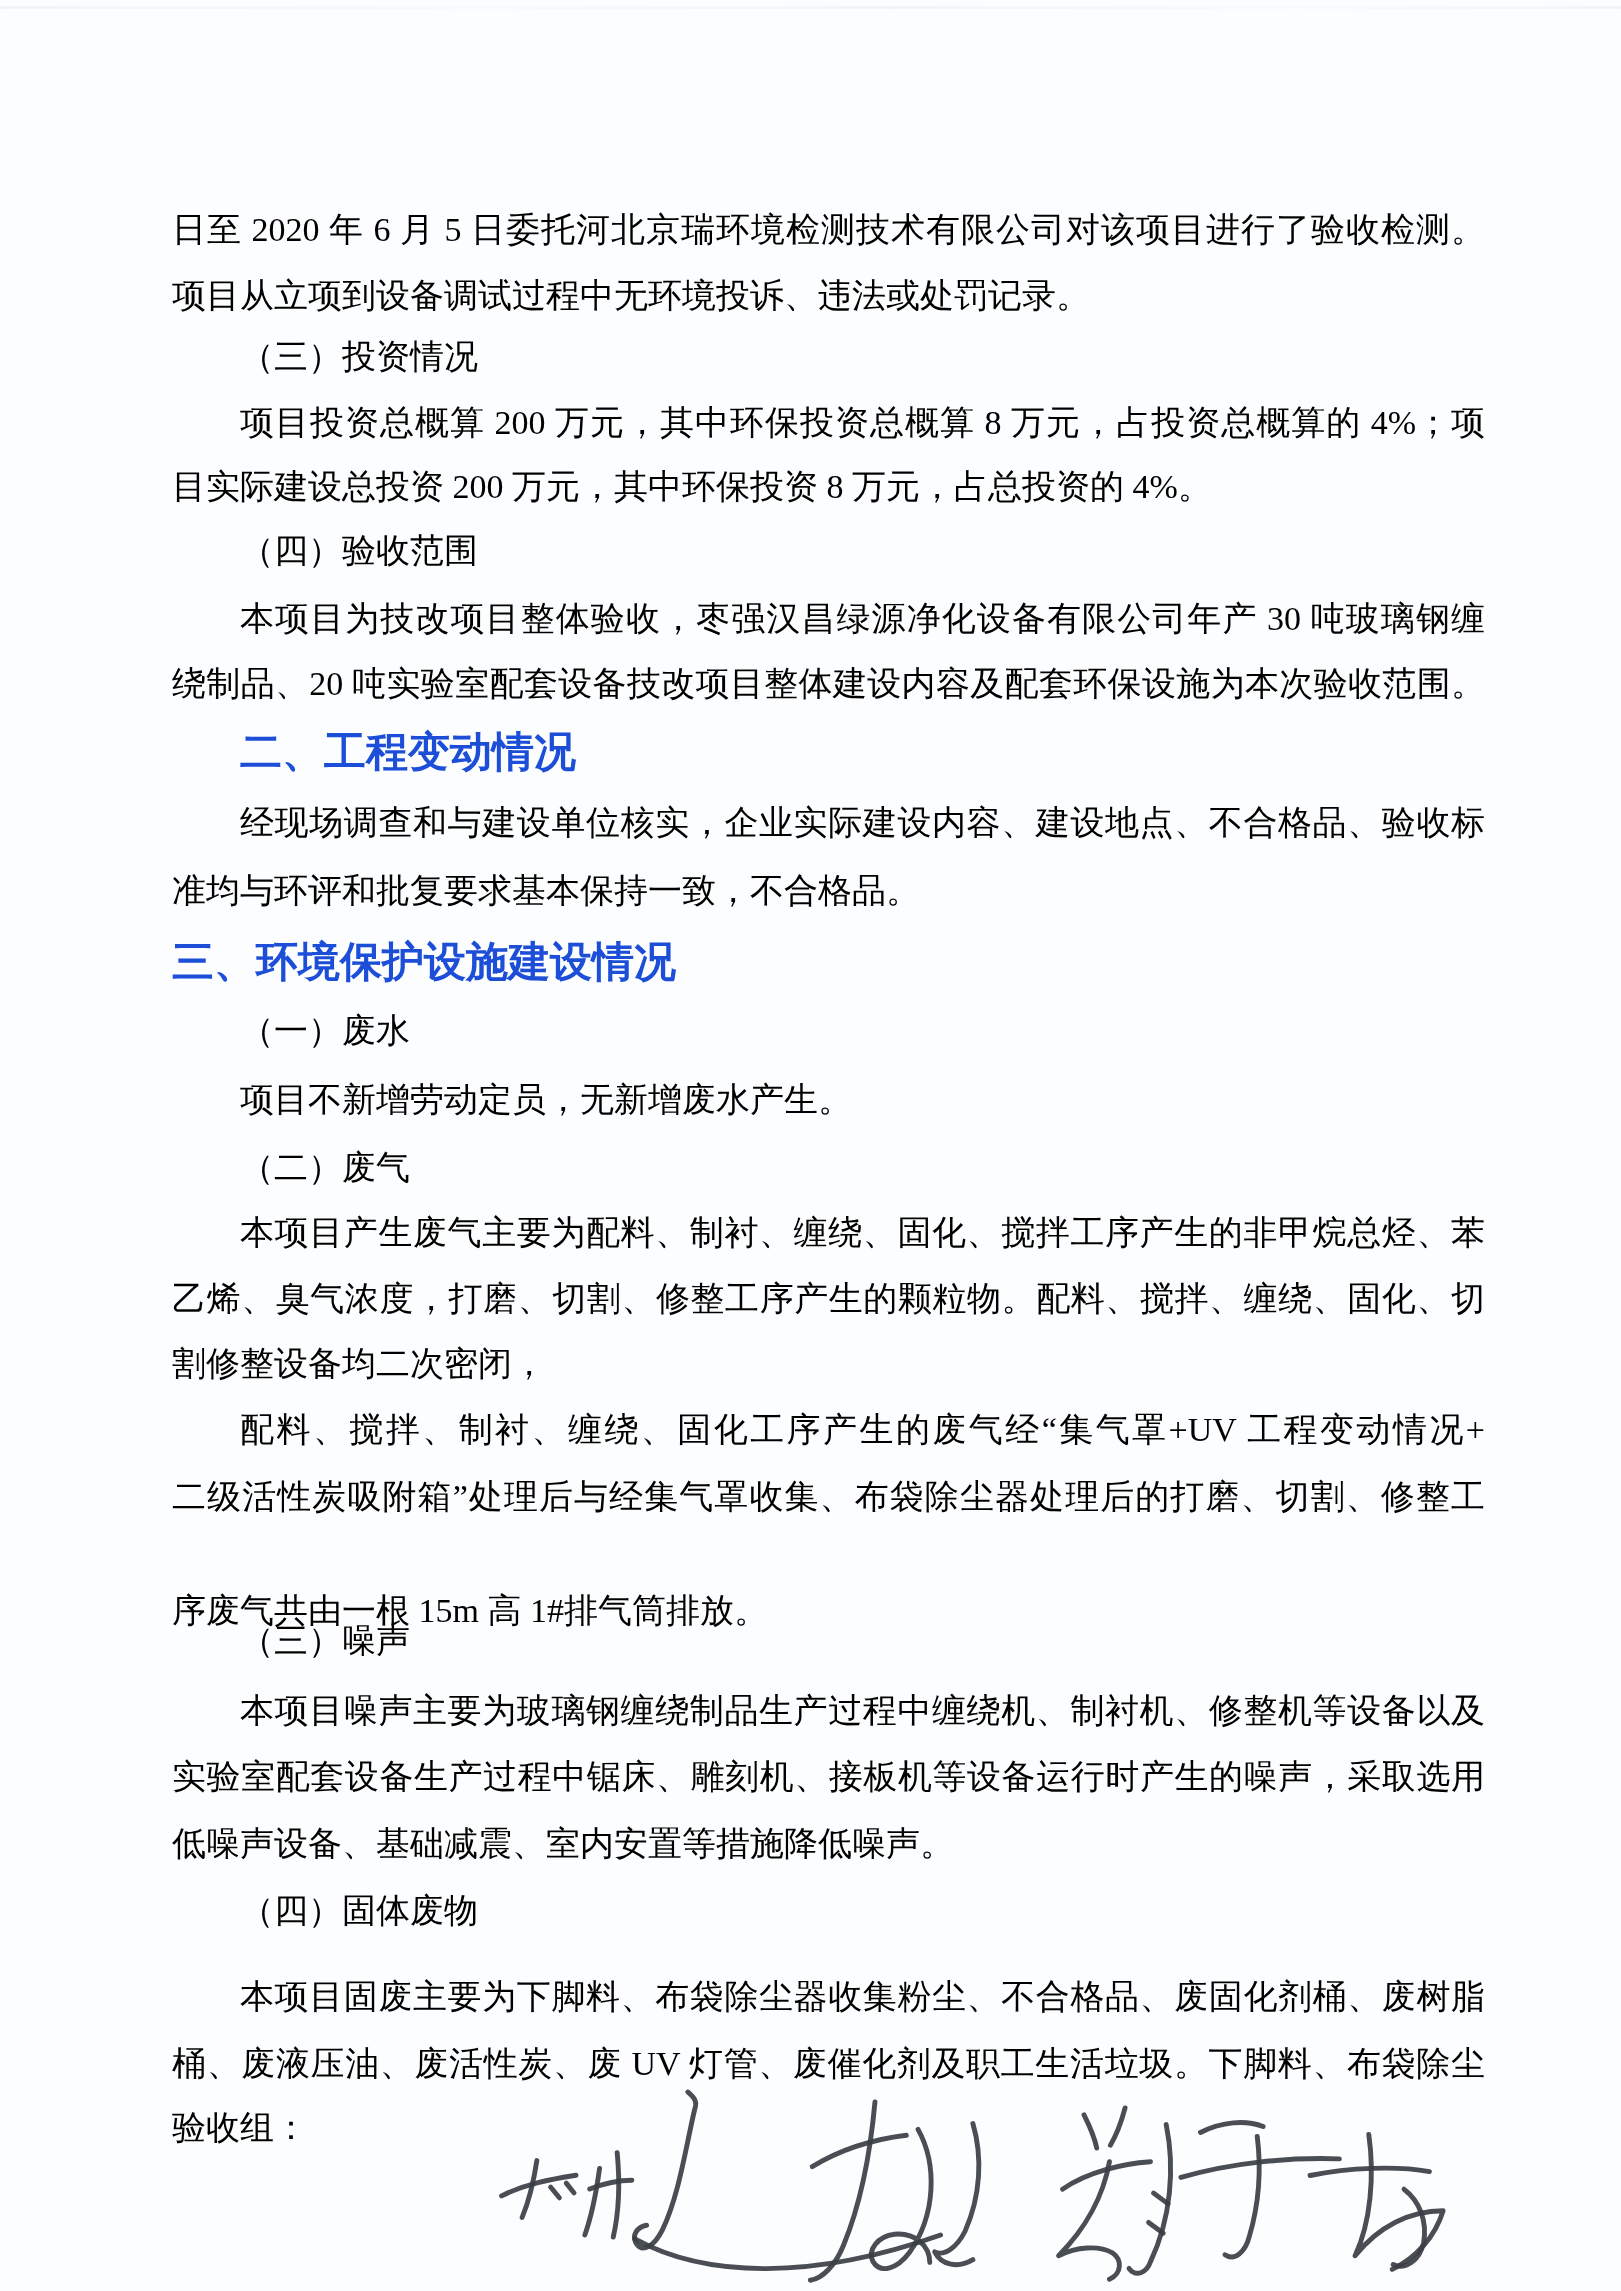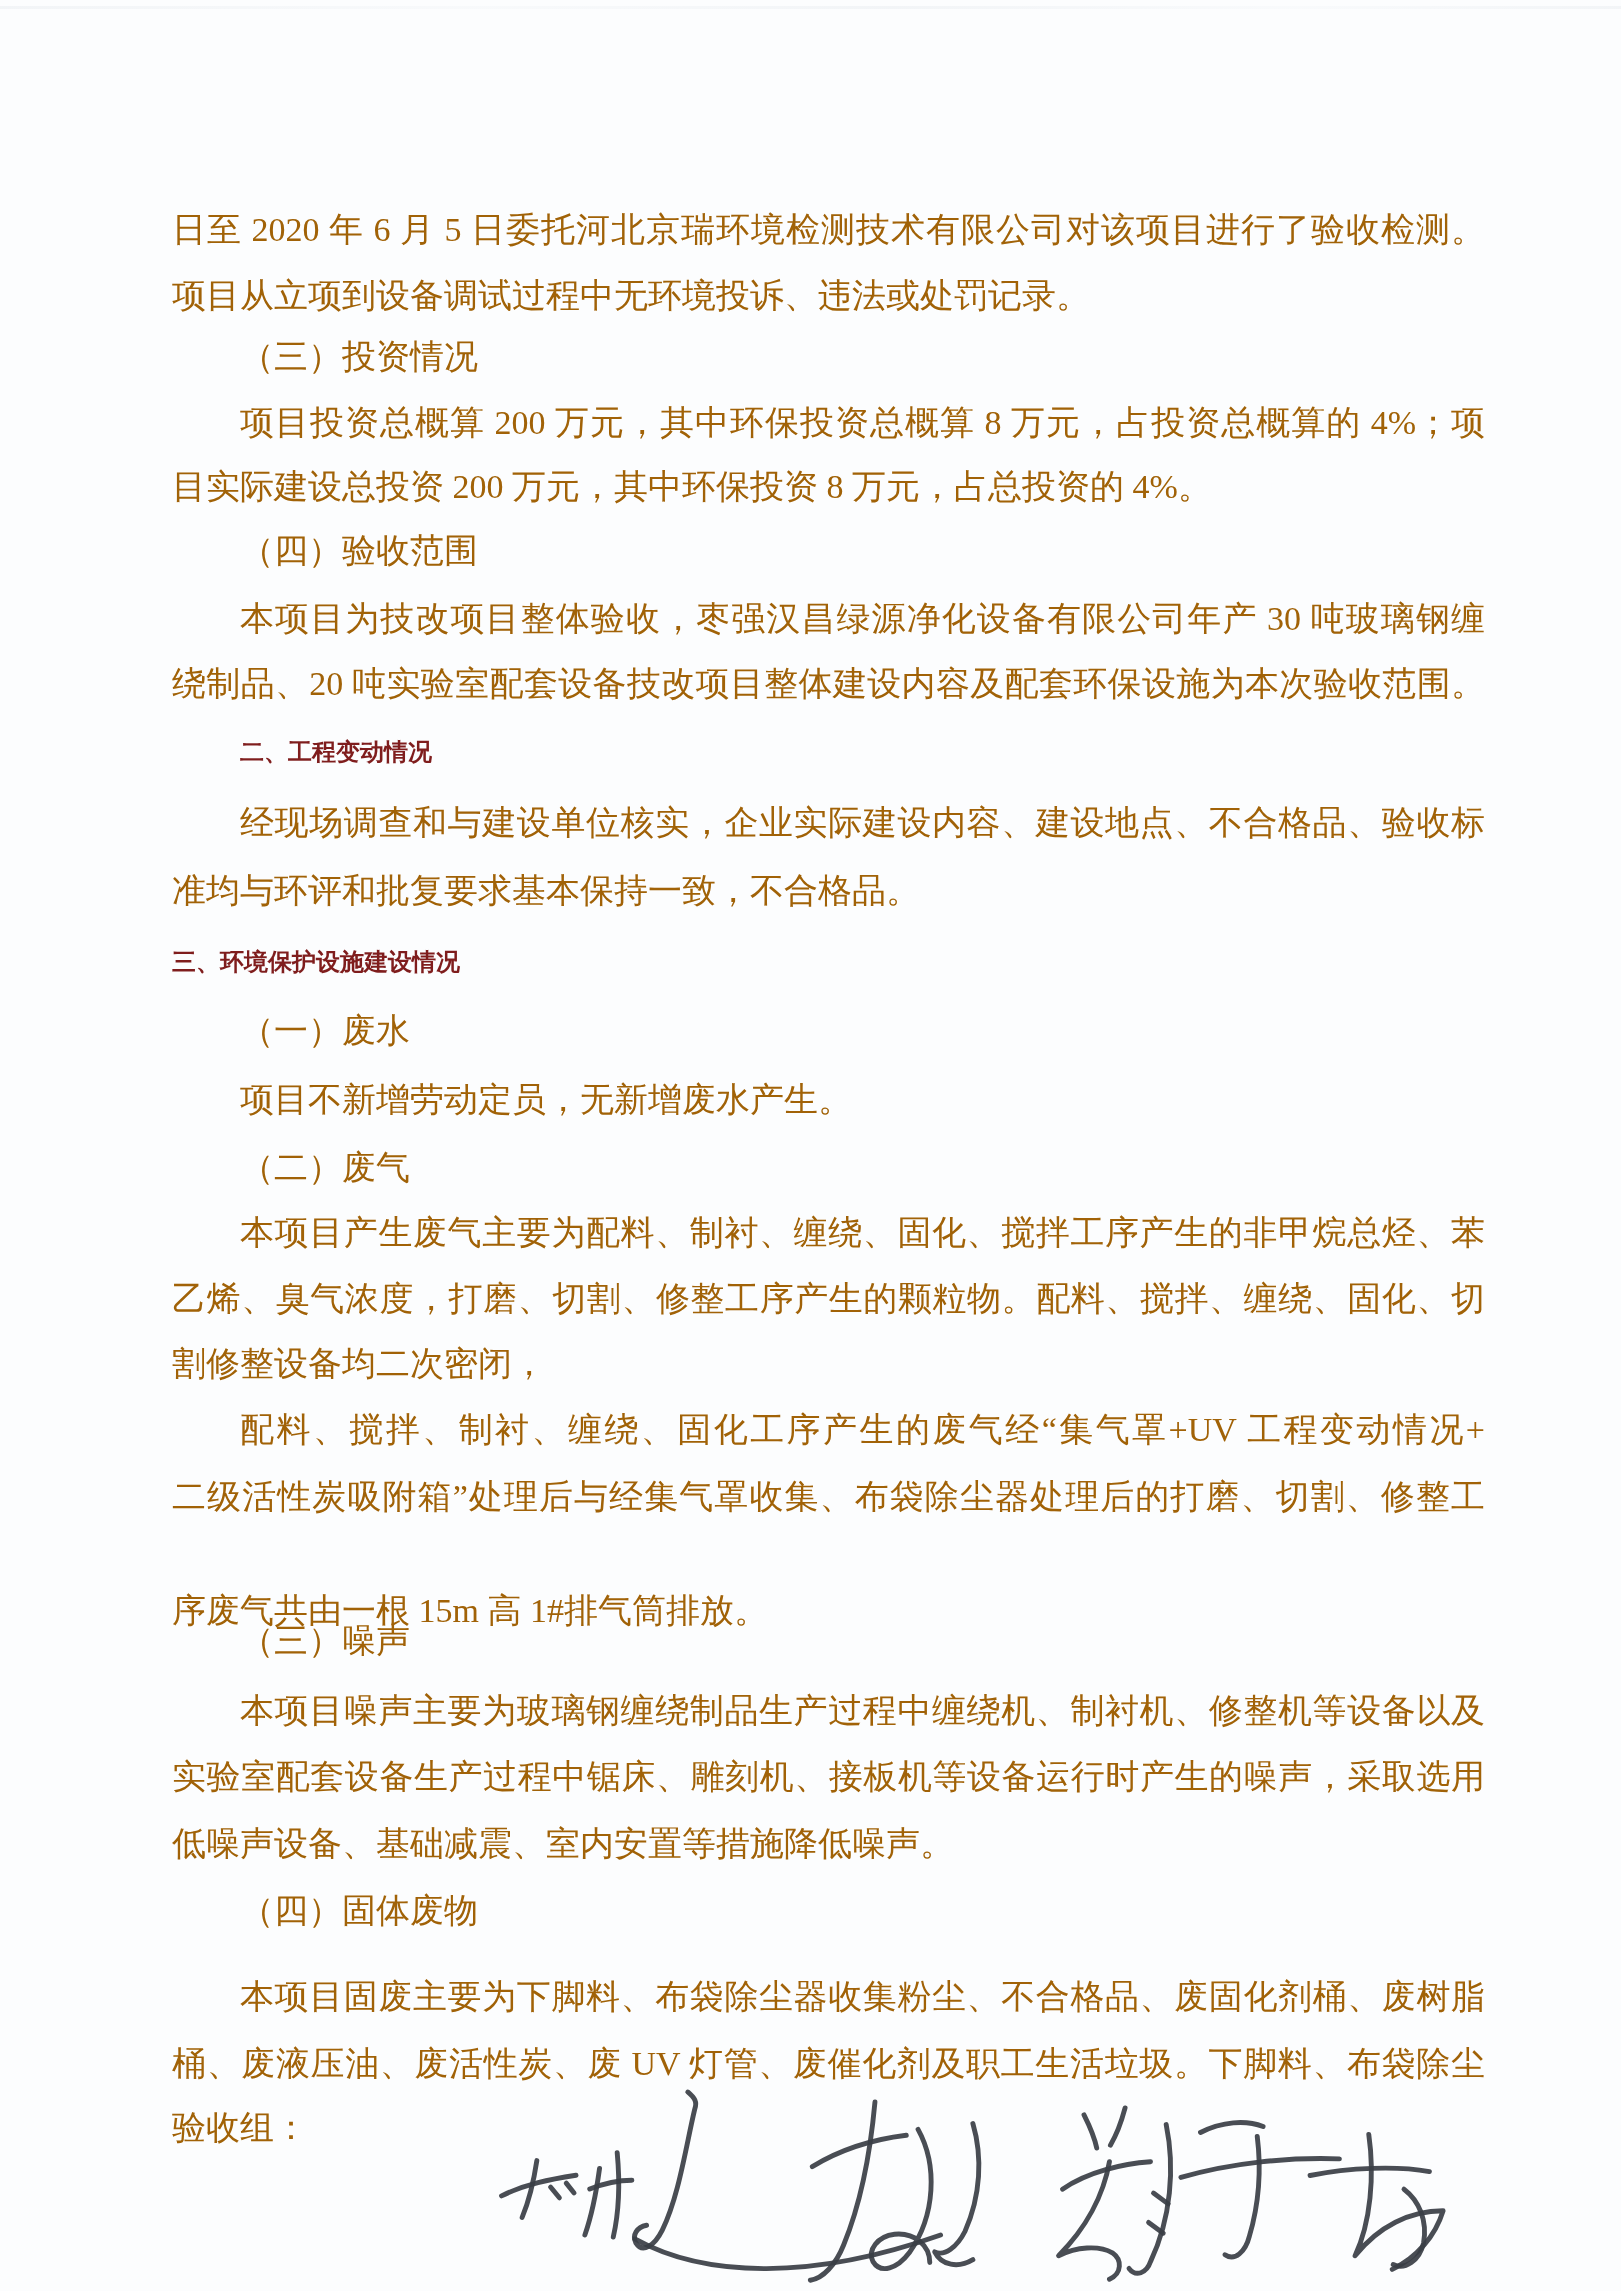--- a/index.html
+++ b/index.html
@@ -18,36 +18,36 @@
     opacity:.7;
   }
   .line{
     position:absolute;
     left:172px;
     width:1313px;
     font-size:34px;
     line-height:45px;
     letter-spacing:0;
     white-space:nowrap;
-    color:#a16207;
+    color:#000000;
   }
   .line.just{
     white-space:normal;
     text-align:justify;
     text-align-last:justify;
   }
   .line.indent{
     left:240px;
     width:1245px;
   }
   .line.boldhead{
     font-family:"Liberation Sans","DejaVu Sans",sans-serif;
     font-weight:bold;
-    font-size:24px;
-    color:#7f1d1d;
+    font-size:42px;
+    color:#1d4ed8;
   }
   .signatures{
     position:absolute;left:0;top:0;width:100%;height:100%;
     pointer-events:none;
   }
   .sig{position:absolute;}
   .sig path{
     fill:none;
     stroke:#3a3e45;
     stroke-width:5;

